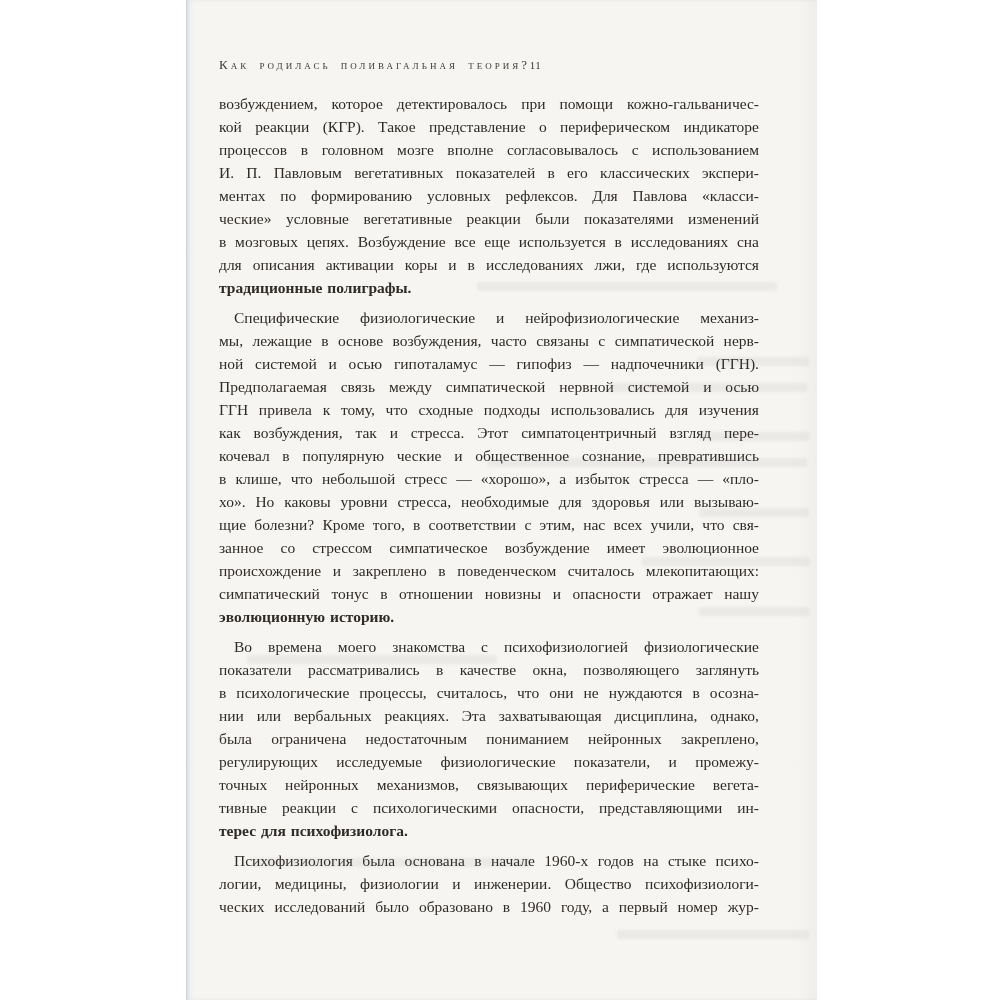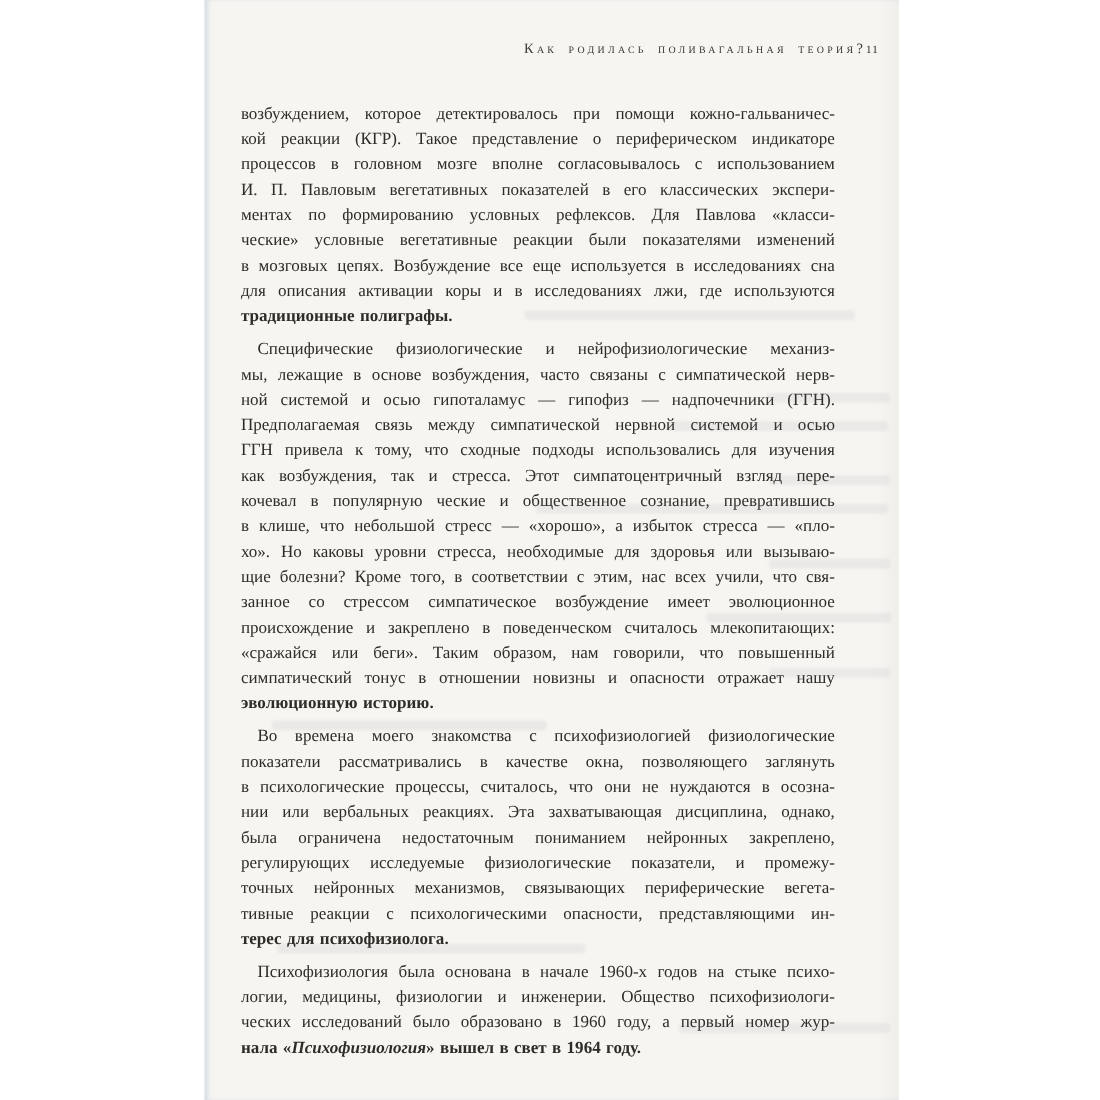--- a/index.html
+++ b/index.html
@@ -17,26 +17,25 @@
     top: 0;
     width: 630px;
     height: 1000px;
     background: linear-gradient(90deg, #edeff0 0px, #f6f5f2 7px, #f6f5f2 610px, #f0eeeb 630px);
     border-left: 1px solid #ccd4d7;
     box-shadow: inset 2px 0 3px rgba(190,200,205,0.35);
   }
   .running-header {
     position: absolute;
     left: 32px;
-    top: 36px;
+    top: 57px;
     width: 540px;
     display: flex;
-    justify-content: flex-end;
+    justify-content: flex-start;
     align-items: baseline;
-    margin-left: 40px;
   }
   .running-header .title {
     font-variant: small-caps;
     font-variant-caps: small-caps;
     font-size: 13px;
     letter-spacing: 3px;
     word-spacing: 4px;
     color: #3c3833;
   }
   .running-header .pagenum {
@@ -102,40 +101,38 @@
         <div class="line">ной системой и осью гипоталамус — гипофиз — надпочечники (ГГН).</div>
         <div class="line">Предполагаемая связь между симпатической нервной системой и осью</div>
         <div class="line">ГГН привела к тому, что сходные подходы использовались для изучения</div>
         <div class="line">как возбуждения, так и стресса. Этот симпатоцентричный взгляд пере-</div>
         <div class="line">кочевал в популярную ческие и общественное сознание, превратившись</div>
         <div class="line">в клише, что небольшой стресс — «хорошо», а избыток стресса — «пло-</div>
         <div class="line">хо». Но каковы уровни стресса, необходимые для здоровья или вызываю-</div>
         <div class="line">щие болезни? Кроме того, в соответствии с этим, нас всех учили, что свя-</div>
         <div class="line">занное со стрессом симпатическое возбуждение имеет эволюционное</div>
         <div class="line">происхождение и закреплено в поведенческом считалось млекопитающих:</div>
-        <div class="line">«сражайся или беги». Таким образом, нам говорили, что повышенный</div>
         <div class="line">симпатический тонус в отношении новизны и опасности отражает нашу</div>
         <div class="line last">эволюционную историю.</div>
       </div>
       <div class="para">
         <div class="line indent">Во времена моего знакомства с психофизиологией физиологические</div>
         <div class="line">показатели рассматривались в качестве окна, позволяющего заглянуть</div>
         <div class="line">в психологические процессы, считалось, что они не нуждаются в осозна-</div>
         <div class="line">нии или вербальных реакциях. Эта захватывающая дисциплина, однако,</div>
         <div class="line">была ограничена недостаточным пониманием нейронных закреплено,</div>
         <div class="line">регулирующих исследуемые физиологические показатели, и промежу-</div>
         <div class="line">точных нейронных механизмов, связывающих периферические вегета-</div>
         <div class="line">тивные реакции с психологическими опасности, представляющими ин-</div>
         <div class="line last">терес для психофизиолога.</div>
       </div>
       <div class="para">
         <div class="line indent">Психофизиология была основана в начале 1960-х годов на стыке психо-</div>
         <div class="line">логии, медицины, физиологии и инженерии. Общество психофизиологи-</div>
         <div class="line">ческих исследований было образовано в 1960 году, а первый номер жур-</div>
-        <div class="line last">нала «<i>Психофизиология</i>» вышел в свет в 1964 году.</div>
       </div>
     </div>
 
   <div class="bleed" style="left:290px; top:282px; width:300px; height:9px;"></div>
   <div class="bleed" style="left:510px; top:357px; width:112px; height:9px;"></div>
   <div class="bleed" style="left:420px; top:383px; width:200px; height:9px;"></div>
   <div class="bleed" style="left:512px; top:432px; width:110px; height:9px;"></div>
   <div class="bleed" style="left:300px; top:458px; width:320px; height:9px;"></div>
   <div class="bleed" style="left:512px; top:508px; width:110px; height:9px;"></div>
   <div class="bleed" style="left:455px; top:557px; width:168px; height:9px;"></div>

